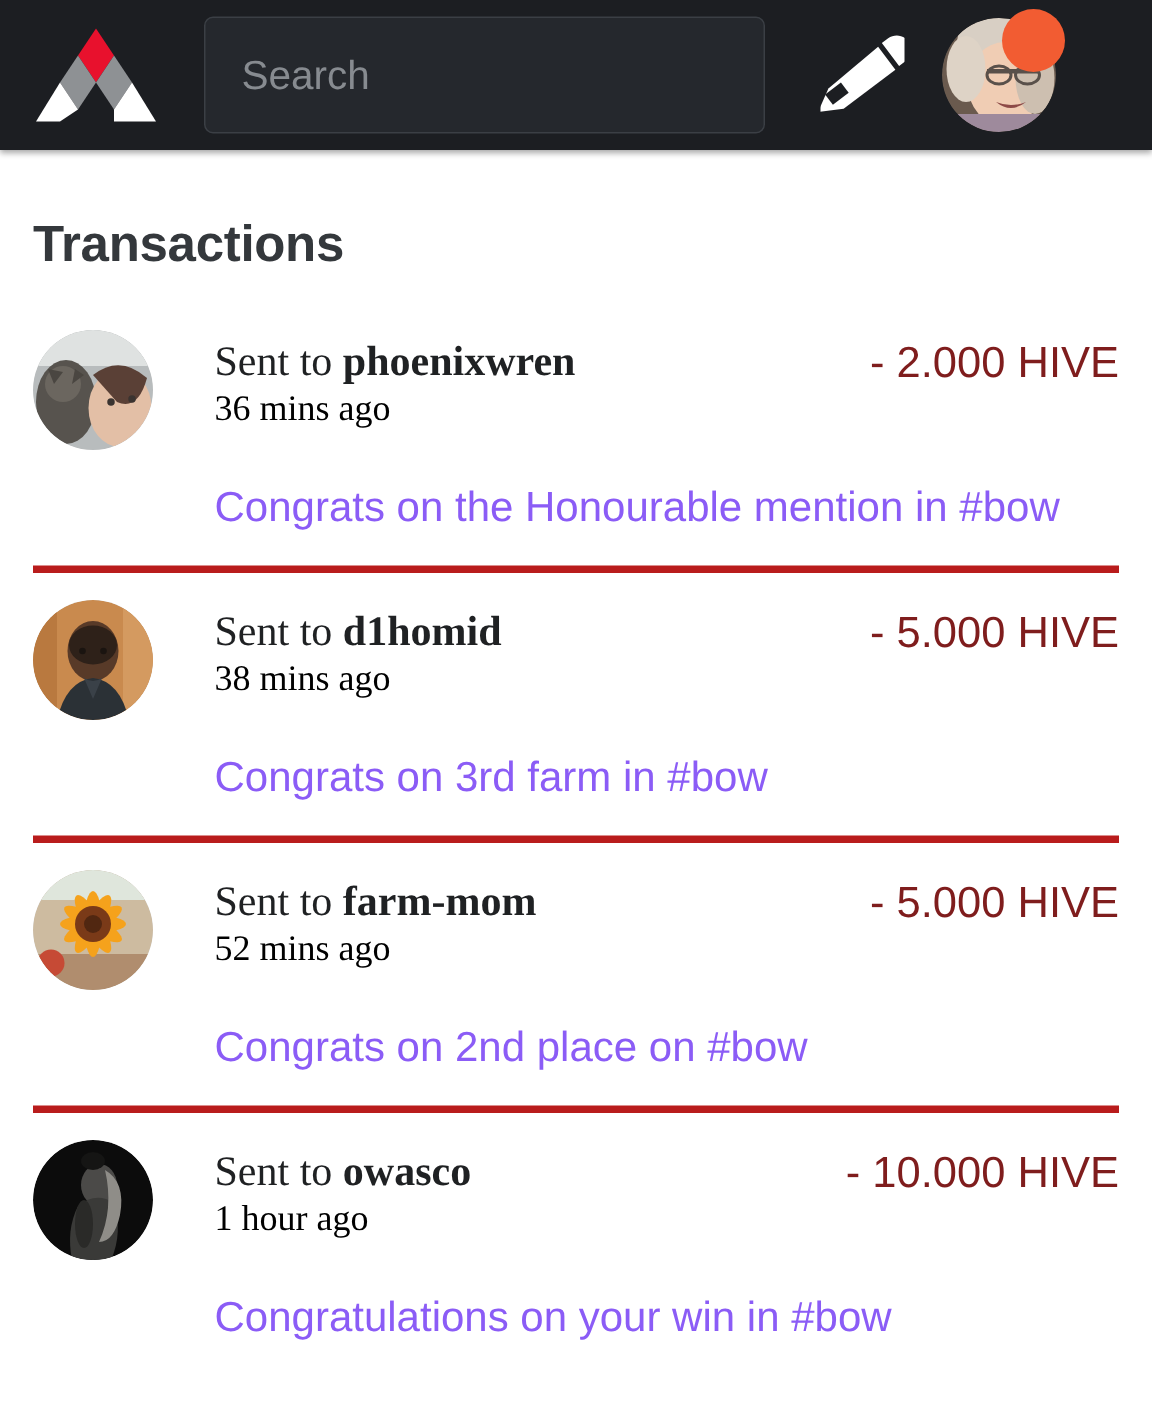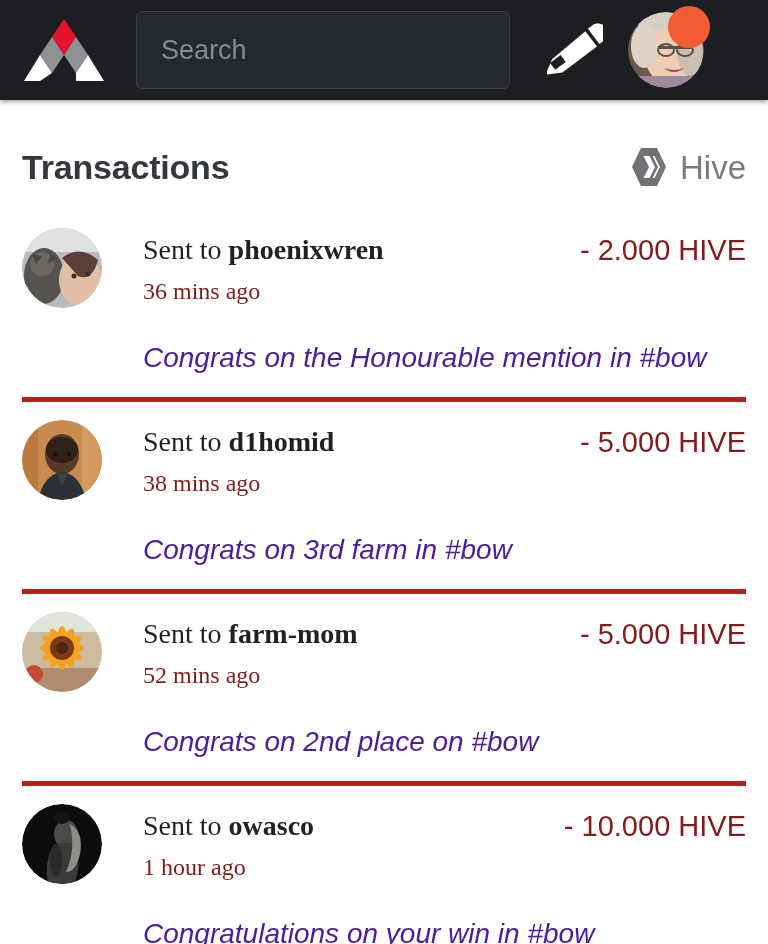--- a/index.html
+++ b/index.html
@@ -162,40 +162,38 @@
   .tx-headline {
     font-size: 28px;
     color: #1f2123;
     line-height: 1.25;
     white-space: nowrap;
   }
   .tx-headline .to-name {
     font-weight: bold;
   }
   .tx-time {
-    margin-top: 10px;
     font-size: 24px;
-    color: #7f1d1d;
+    color: #000000;
     line-height: 1.2;
   }
   .tx-amount {
     flex: 0 0 auto;
     font-size: 29px;
     color: #7f1d1d;
     white-space: nowrap;
     padding-top: 6px;
     text-align: right;
   }
   .tx-memo {
-    margin-top: 32px;
+    margin-top: 20px;
     font-size: 28px;
-    color: #4c1d95;
+    color: #8b5cf6;
     line-height: 1.25;
     padding-left: 121px;
-    font-style: italic;
   }
 </style>
 </head>
 <body>
 
 <div class="header">
 
   <svg class="logo" viewBox="0 0 84 66" aria-hidden="true">
     <polygon points="42,2 54,20 42,38 30,20" fill="#e8112d"></polygon>
     <polygon points="30,20 42,38 30,56 18,38" fill="#8e9194"></polygon>
@@ -238,29 +236,20 @@
         <path d="M36 56 q10 8 20 0 q-10 4 -20 0z" fill="#8d4a47"></path>
         <rect x="10" y="64" width="60" height="14" fill="#9e8a9c"></rect>
       </g>
     </svg>
     <span class="notif-dot"></span>
   </div>
 </div>
 
 <div class="title-row">
   <div class="page-title">Transactions</div>
-  <div class="hive-brand">
-    <svg width="38" height="42" viewBox="0 0 38 42">
-      <path d="M11 2 L27 2 L36 21 L27 40 L11 40 L2 21 Z" fill="#6f7174"></path>
-      <path d="M13.5 10 L19.5 10 L25 21 L19.5 32 L13.5 32 L19 21 Z" fill="#ffffff"></path>
-      <path d="M22.5 10 L27.5 10 L33 21 L27.5 32 L22.5 32 L28 21 Z" fill="#ffffff"></path>
-      <path d="M24.5 10 L27.5 10 L33 21 L27.5 32 L24.5 32 L30 21 Z" fill="#6f7174"></path>
-    </svg>
-    <span class="hive-label">Hive</span>
-  </div>
 </div>
 
 <div class="tx-list">
 
   <div class="tx-row">
     <div class="tx-top">
       <svg class="tx-avatar" viewBox="0 0 80 80">
         <defs>
             <clipPath id="a1">
               <circle cx="40" cy="40" r="40"></circle>

